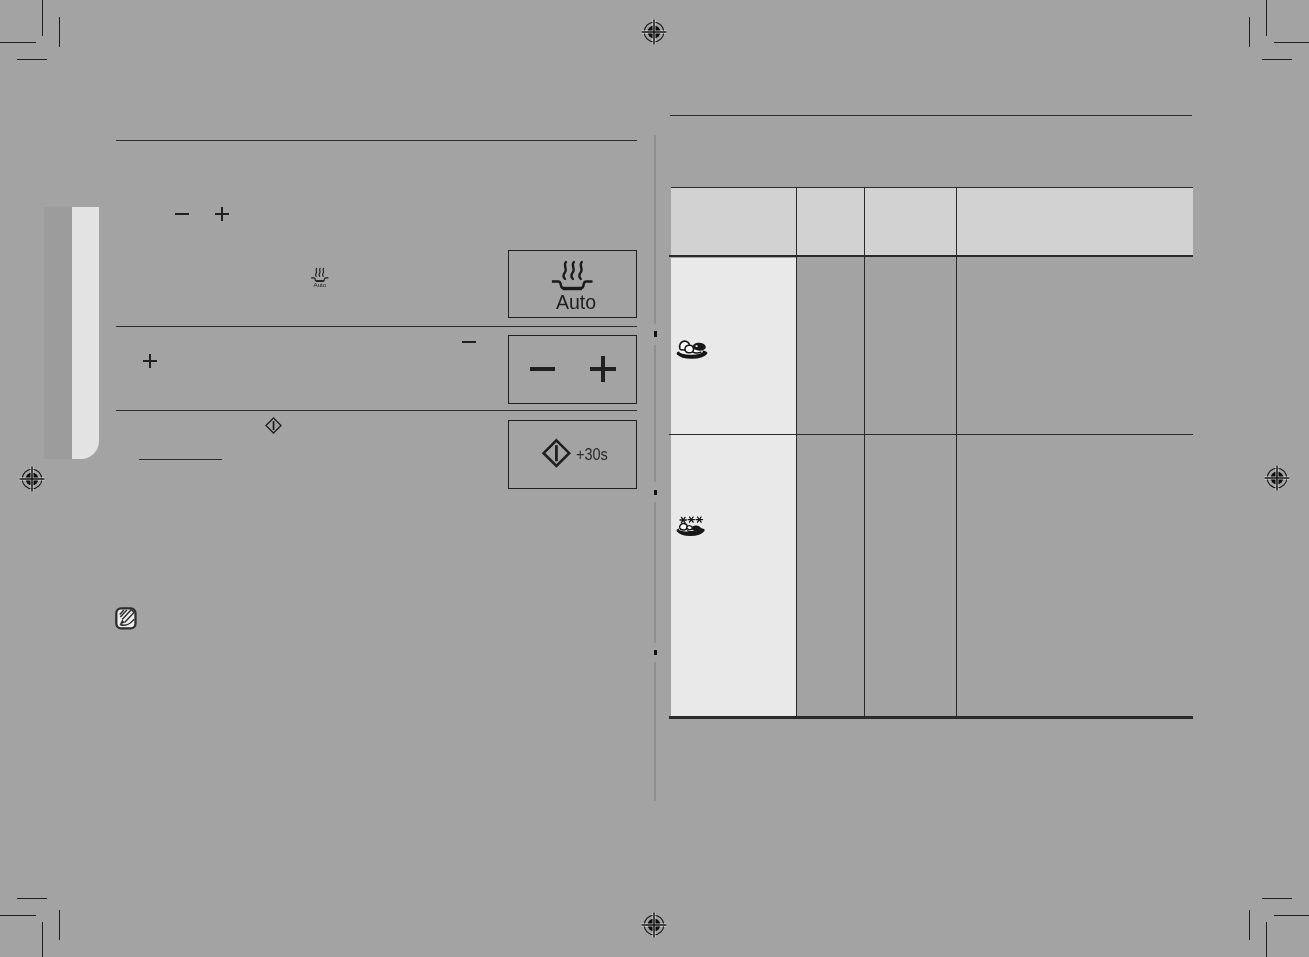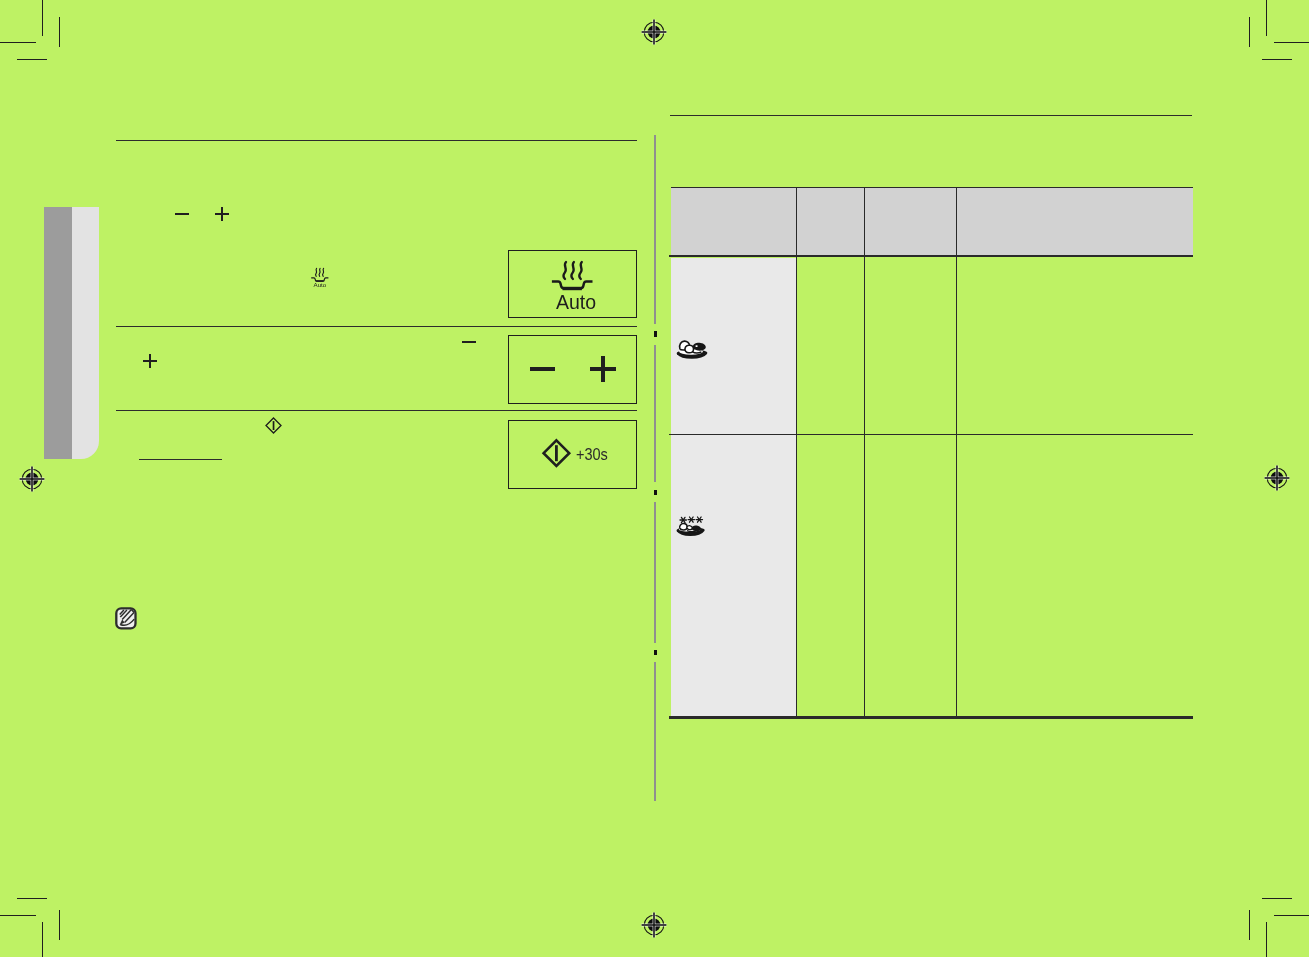--- a/index.html
+++ b/index.html
@@ -1,16 +1,16 @@
 <!DOCTYPE html>
 <html><head>
 <meta charset="utf-8">
 <style>
   html,body{margin:0;padding:0;background:#fff;}
-  .page{position:relative;width:1309px;height:957px;background:#bef264;overflow:hidden;
+  .page{position:relative;width:1309px;height:957px;background:#a3a3a3;overflow:hidden;
         font-family:"Liberation Sans", sans-serif;will-change:transform;}
   .abs{position:absolute;}
   .ink{background:#1f1f1f;}
 </style>
 </head>
 <body>
 <div class="page">
 
 <div class="abs ink" style="left:41.8px;top:0;width:1.2px;height:35.5px"></div>
 <div class="abs ink" style="left:0;top:41.8px;width:35.5px;height:1.2px"></div>

